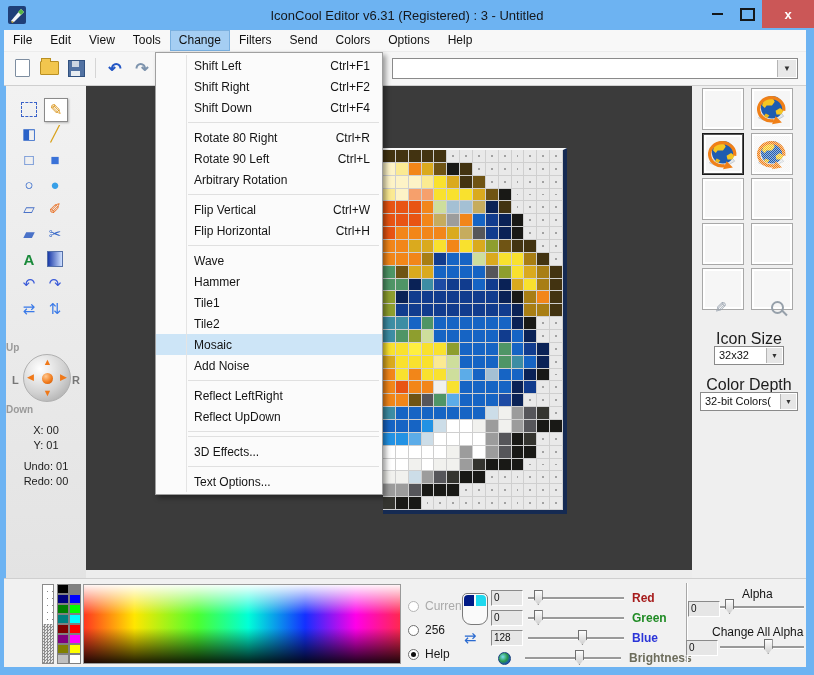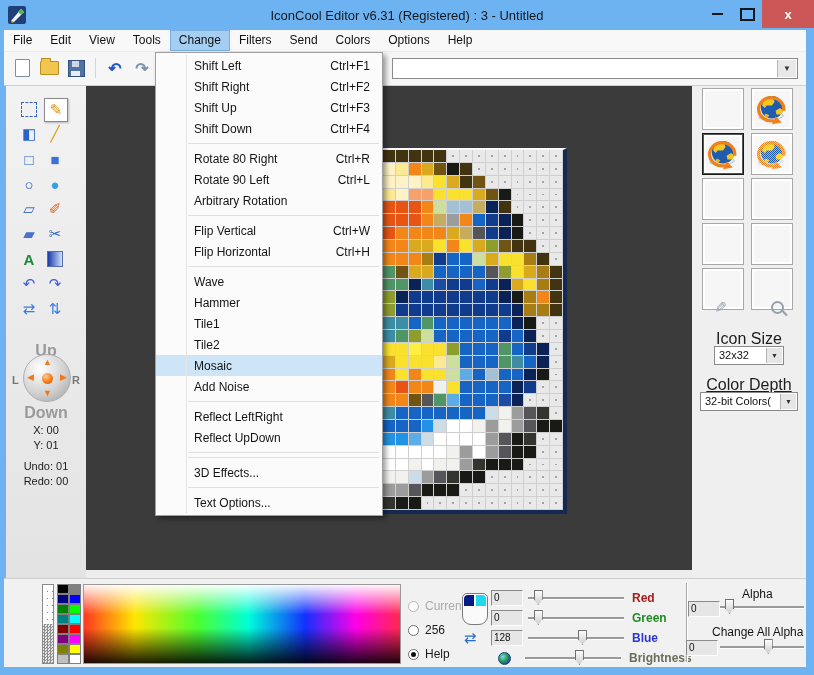--- a/index.html
+++ b/index.html
@@ -41,21 +41,21 @@
   .workspace{position:absolute;left:86px;top:86px;width:606px;height:484px;background:#3b3b3b;}
   .ws-strip{position:absolute;left:86px;top:570px;width:606px;height:8px;background:#ededed;}
   .right-panel{position:absolute;left:692px;top:86px;width:114px;height:492px;background:#efefef;}
   
   .tools-grid{position:absolute;left:12px;top:12px;display:grid;grid-template-columns:26px 26px;grid-auto-rows:25px;}
   .tool{width:22px;height:22px;display:flex;align-items:center;justify-content:center;font-size:15px;}
   .tool.selected{background:#fff;border:1px solid #8a8a8a;box-shadow:1px 1px 2px rgba(0,0,0,.25);}
   .tool-marquee{border:1.5px dashed #3a62c8;width:15px;height:13px;margin:3px;}
   .tool-gradient{width:15px;height:14px;margin:3px;background:linear-gradient(90deg,#1a3aa8,#cfe0ff);border:1px solid #5570a8;}
   
-  .pad-up{position:absolute;left:0;width:80px;top:338px;text-align:center;font-size:16px;font-weight:bold;color:#9a9a9a;}
+  .pad-up{position:absolute;left:0;width:80px;top:338px;text-align:left;font-size:10px;font-weight:bold;color:#9a9a9a;}
   .pad-l{position:absolute;left:6px;top:288px;font-size:11px;font-weight:bold;color:#777;}
   .pad-r{position:absolute;left:66px;top:288px;font-size:11px;font-weight:bold;color:#777;}
   .pad-ball{position:absolute;left:17px;top:268px;width:46px;height:46px;border-radius:50%;
             background:radial-gradient(circle at 35% 30%,#ffffff,#d2d2d2 55%,#9e9e9e);border:1px solid #b0b0b0;}
   .pad-arrow{position:absolute;font-size:9px;color:#f07818;line-height:9px;}
   .pad-center{position:absolute;left:18px;top:18px;width:11px;height:11px;border-radius:50%;
             background:radial-gradient(circle at 35% 30%,#ffc890,#f07818 60%,#c05408);}
   .stat{position:absolute;left:0;width:80px;text-align:center;font-size:11px;color:#1c1c1c;}
   
   .slots{position:absolute;left:10px;top:2px;display:grid;grid-template-columns:42px 42px;column-gap:7px;row-gap:3px;}
@@ -706,39 +706,35 @@
       </div>
     <div class="pen-mag">
       <span class="pen-glyph">✎</span>
       <span class="mag"></span>
     </div>
     <div class="rp-label" style="top:244px;">Icon Size</div>
     <div class="dropdown" style="left:22px;top:260px;width:70px;">
       <span class="dd-val">32x32</span>
       <span class="dd-btn">▼</span>
     </div>
-    <div class="rp-label" style="top:290px;text-decoration:underline;">Color Depth</div>
+    <div class="rp-label" style="top:290px;">Color Depth</div>
     <div class="dropdown" style="left:8px;top:306px;width:98px;">
       <span class="dd-val">32-bit Colors(</span>
       <span class="dd-btn">▼</span>
     </div>
   </div>
 
   <div id="effects-menu">
       <div class="menu-row">
         <span class="mlabel">Shift Left</span>
         <span class="mshortcut">Ctrl+F1</span>
       </div>
       <div class="menu-row">
         <span class="mlabel">Shift Right</span>
         <span class="mshortcut">Ctrl+F2</span>
-      </div>
-      <div class="menu-row">
-        <span class="mlabel">Shift Up</span>
-        <span class="mshortcut">Ctrl+F3</span>
       </div>
       <div class="menu-row">
         <span class="mlabel">Shift Down</span>
         <span class="mshortcut">Ctrl+F4</span>
       </div>
       <div class="menu-sep"></div>
       <div class="menu-row">
         <span class="mlabel">Rotate 80 Right</span>
         <span class="mshortcut">Ctrl+R</span>
       </div>

